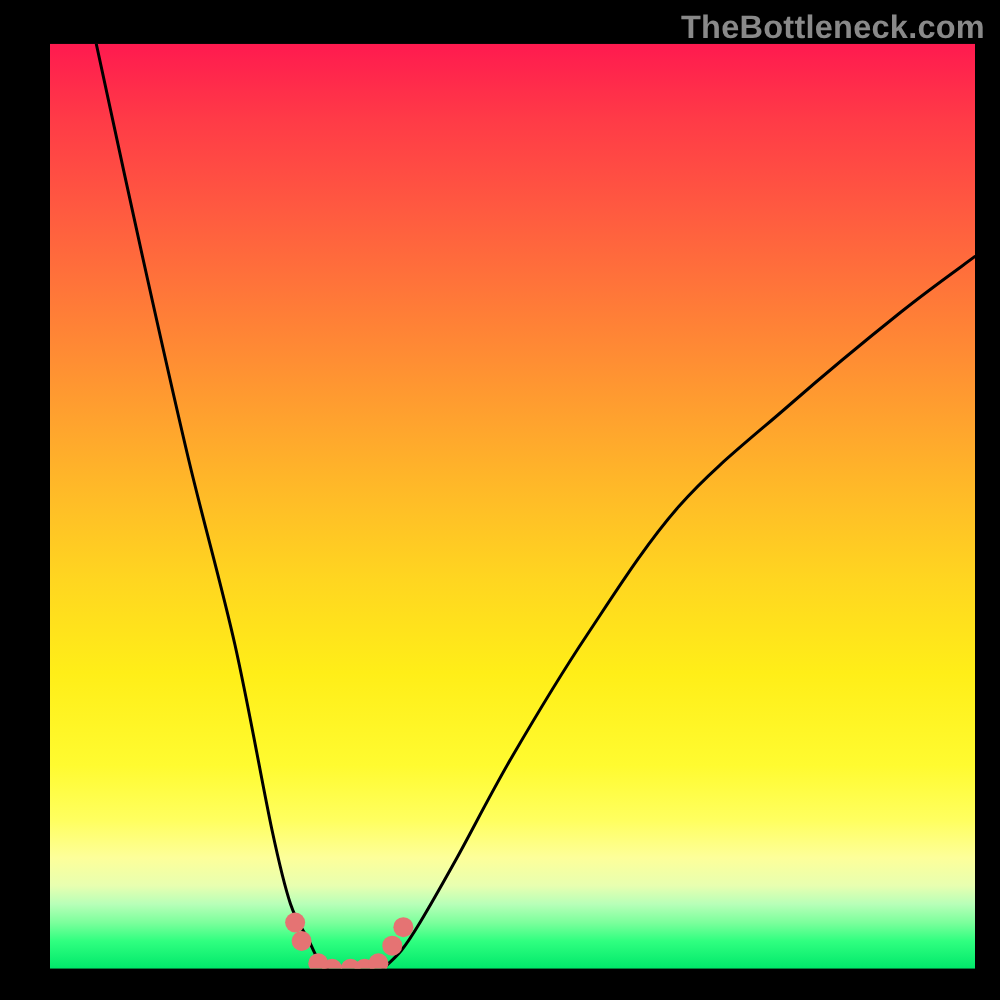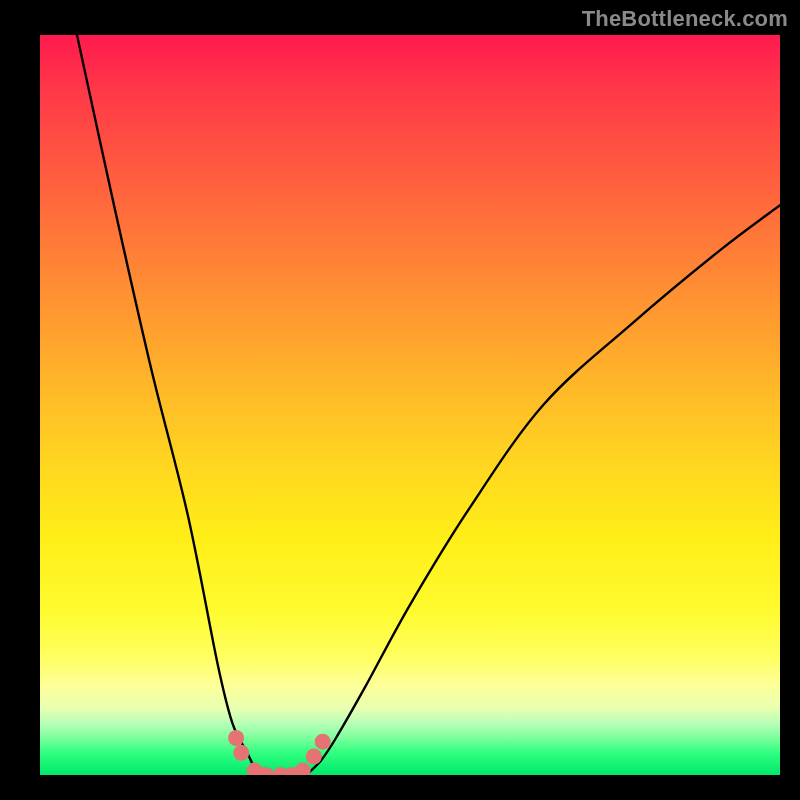--- a/index.html
+++ b/index.html
@@ -16,21 +16,21 @@
     left: 0;
     width: 800px;
     height: 800px;
     background: #000;
   }
   .watermark {
     position: absolute;
     top: 6px;
     right: 12px;
     font-family: Arial, Helvetica, sans-serif;
-    font-size: 22px;
+    font-size: 26px;
     font-weight: 600;
     color: #898989;
     letter-spacing: 0.2px;
     z-index: 10;
   }
   .plot {
     position: absolute;
     left: 40px;
     top: 35px;
     width: 740px;

